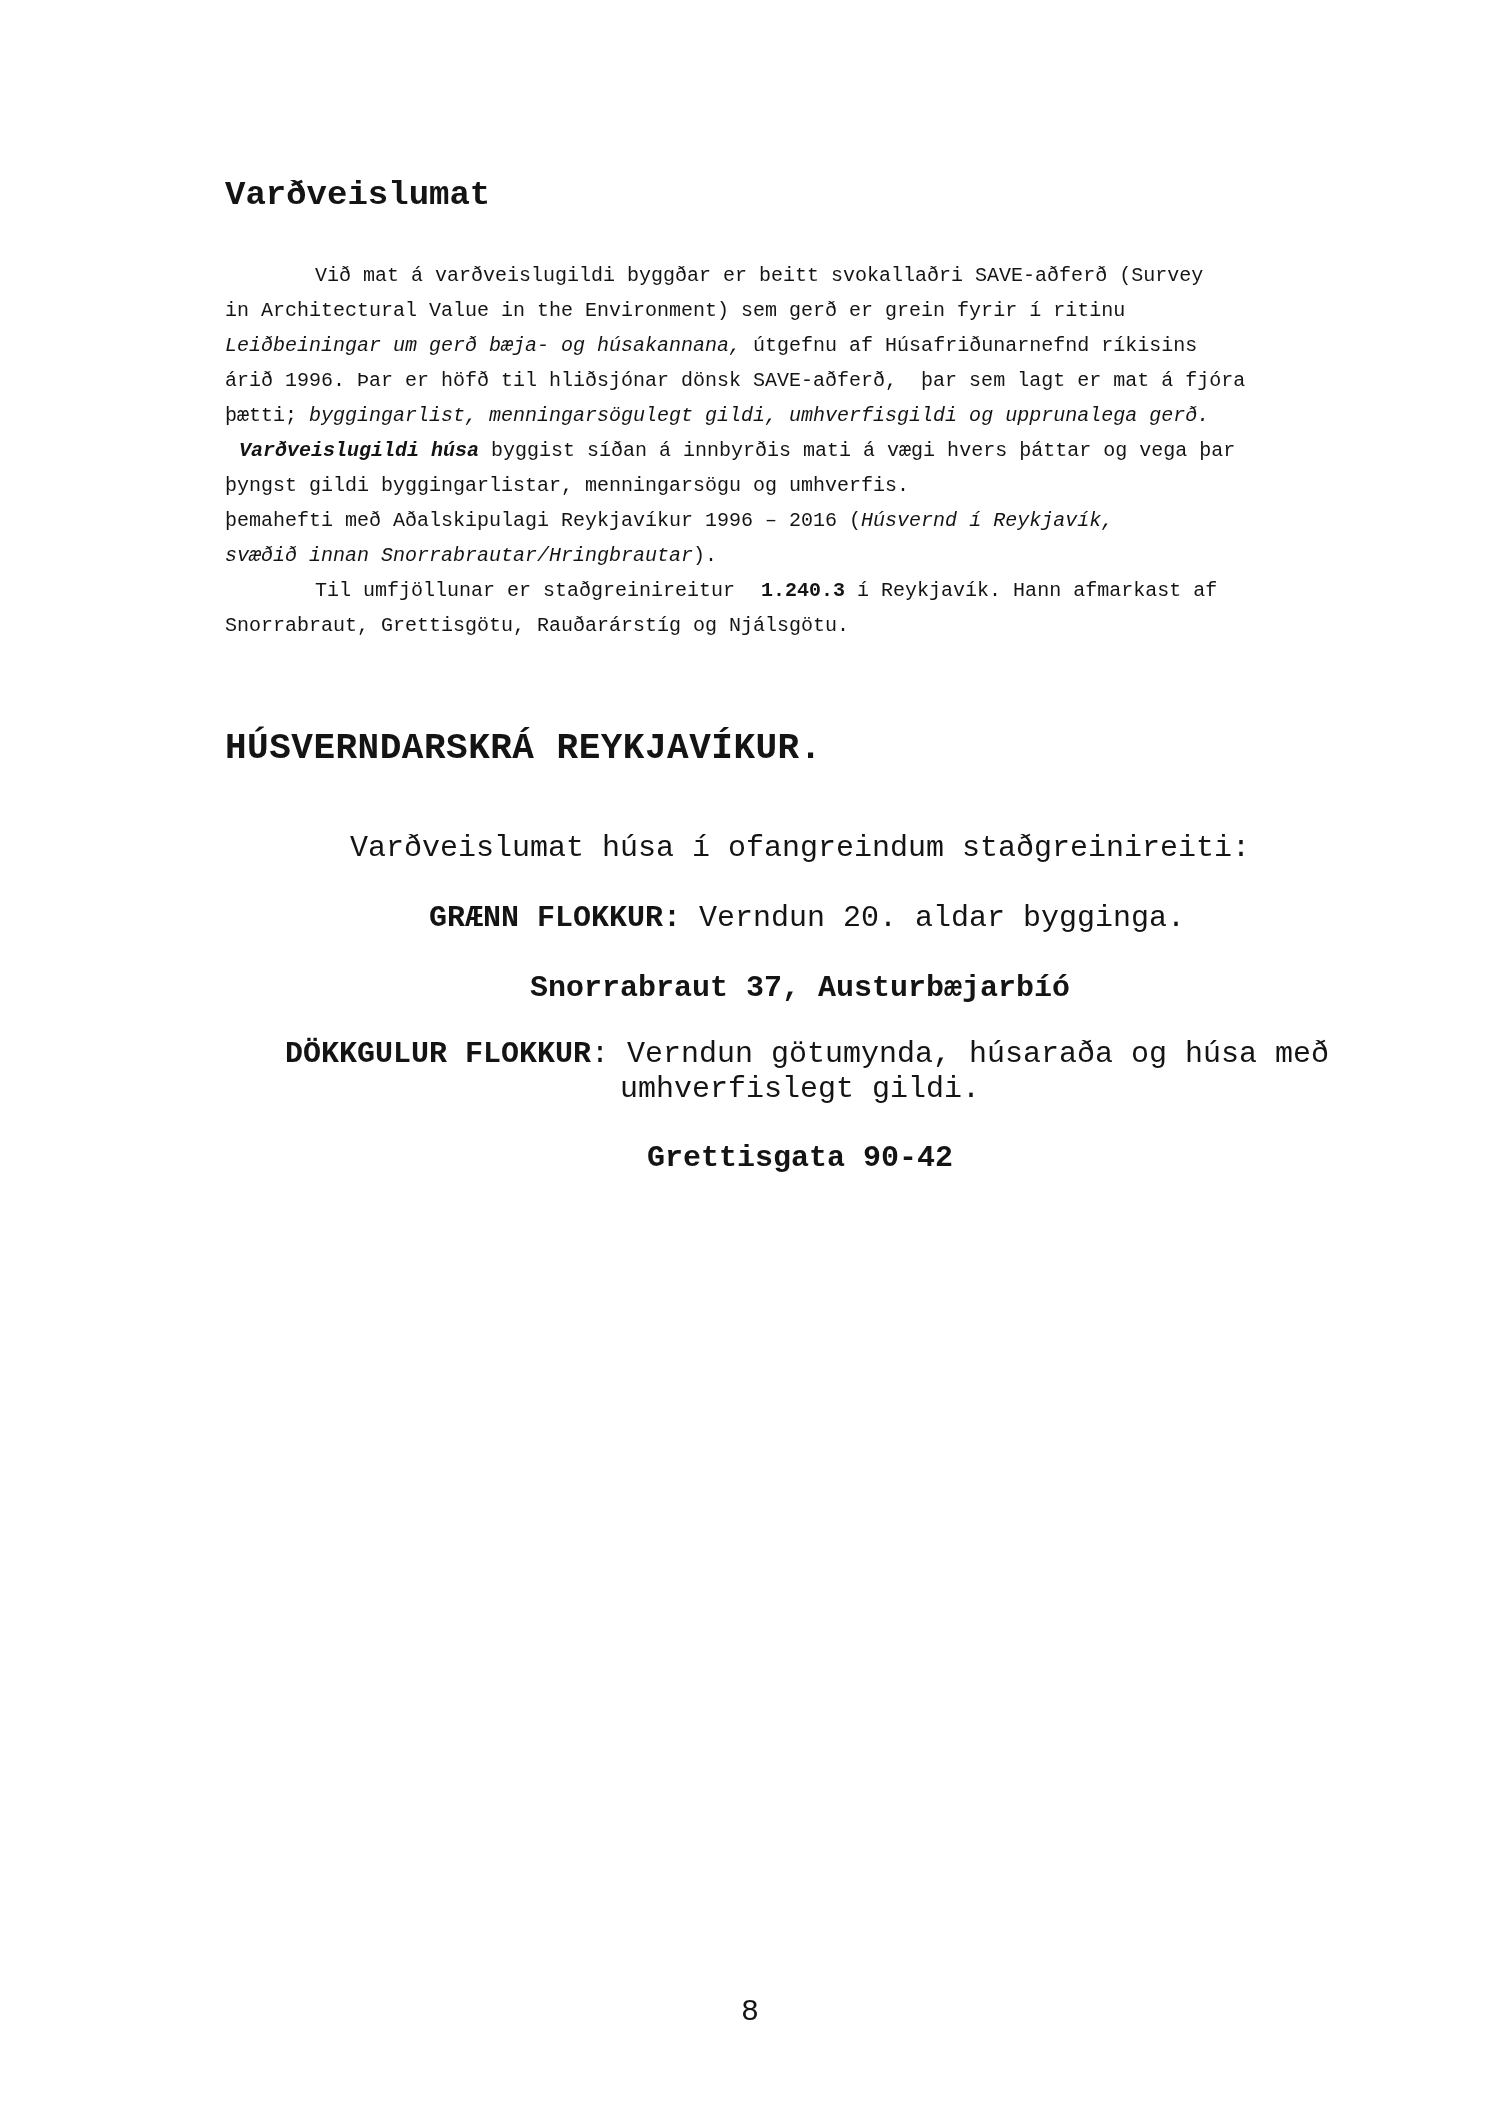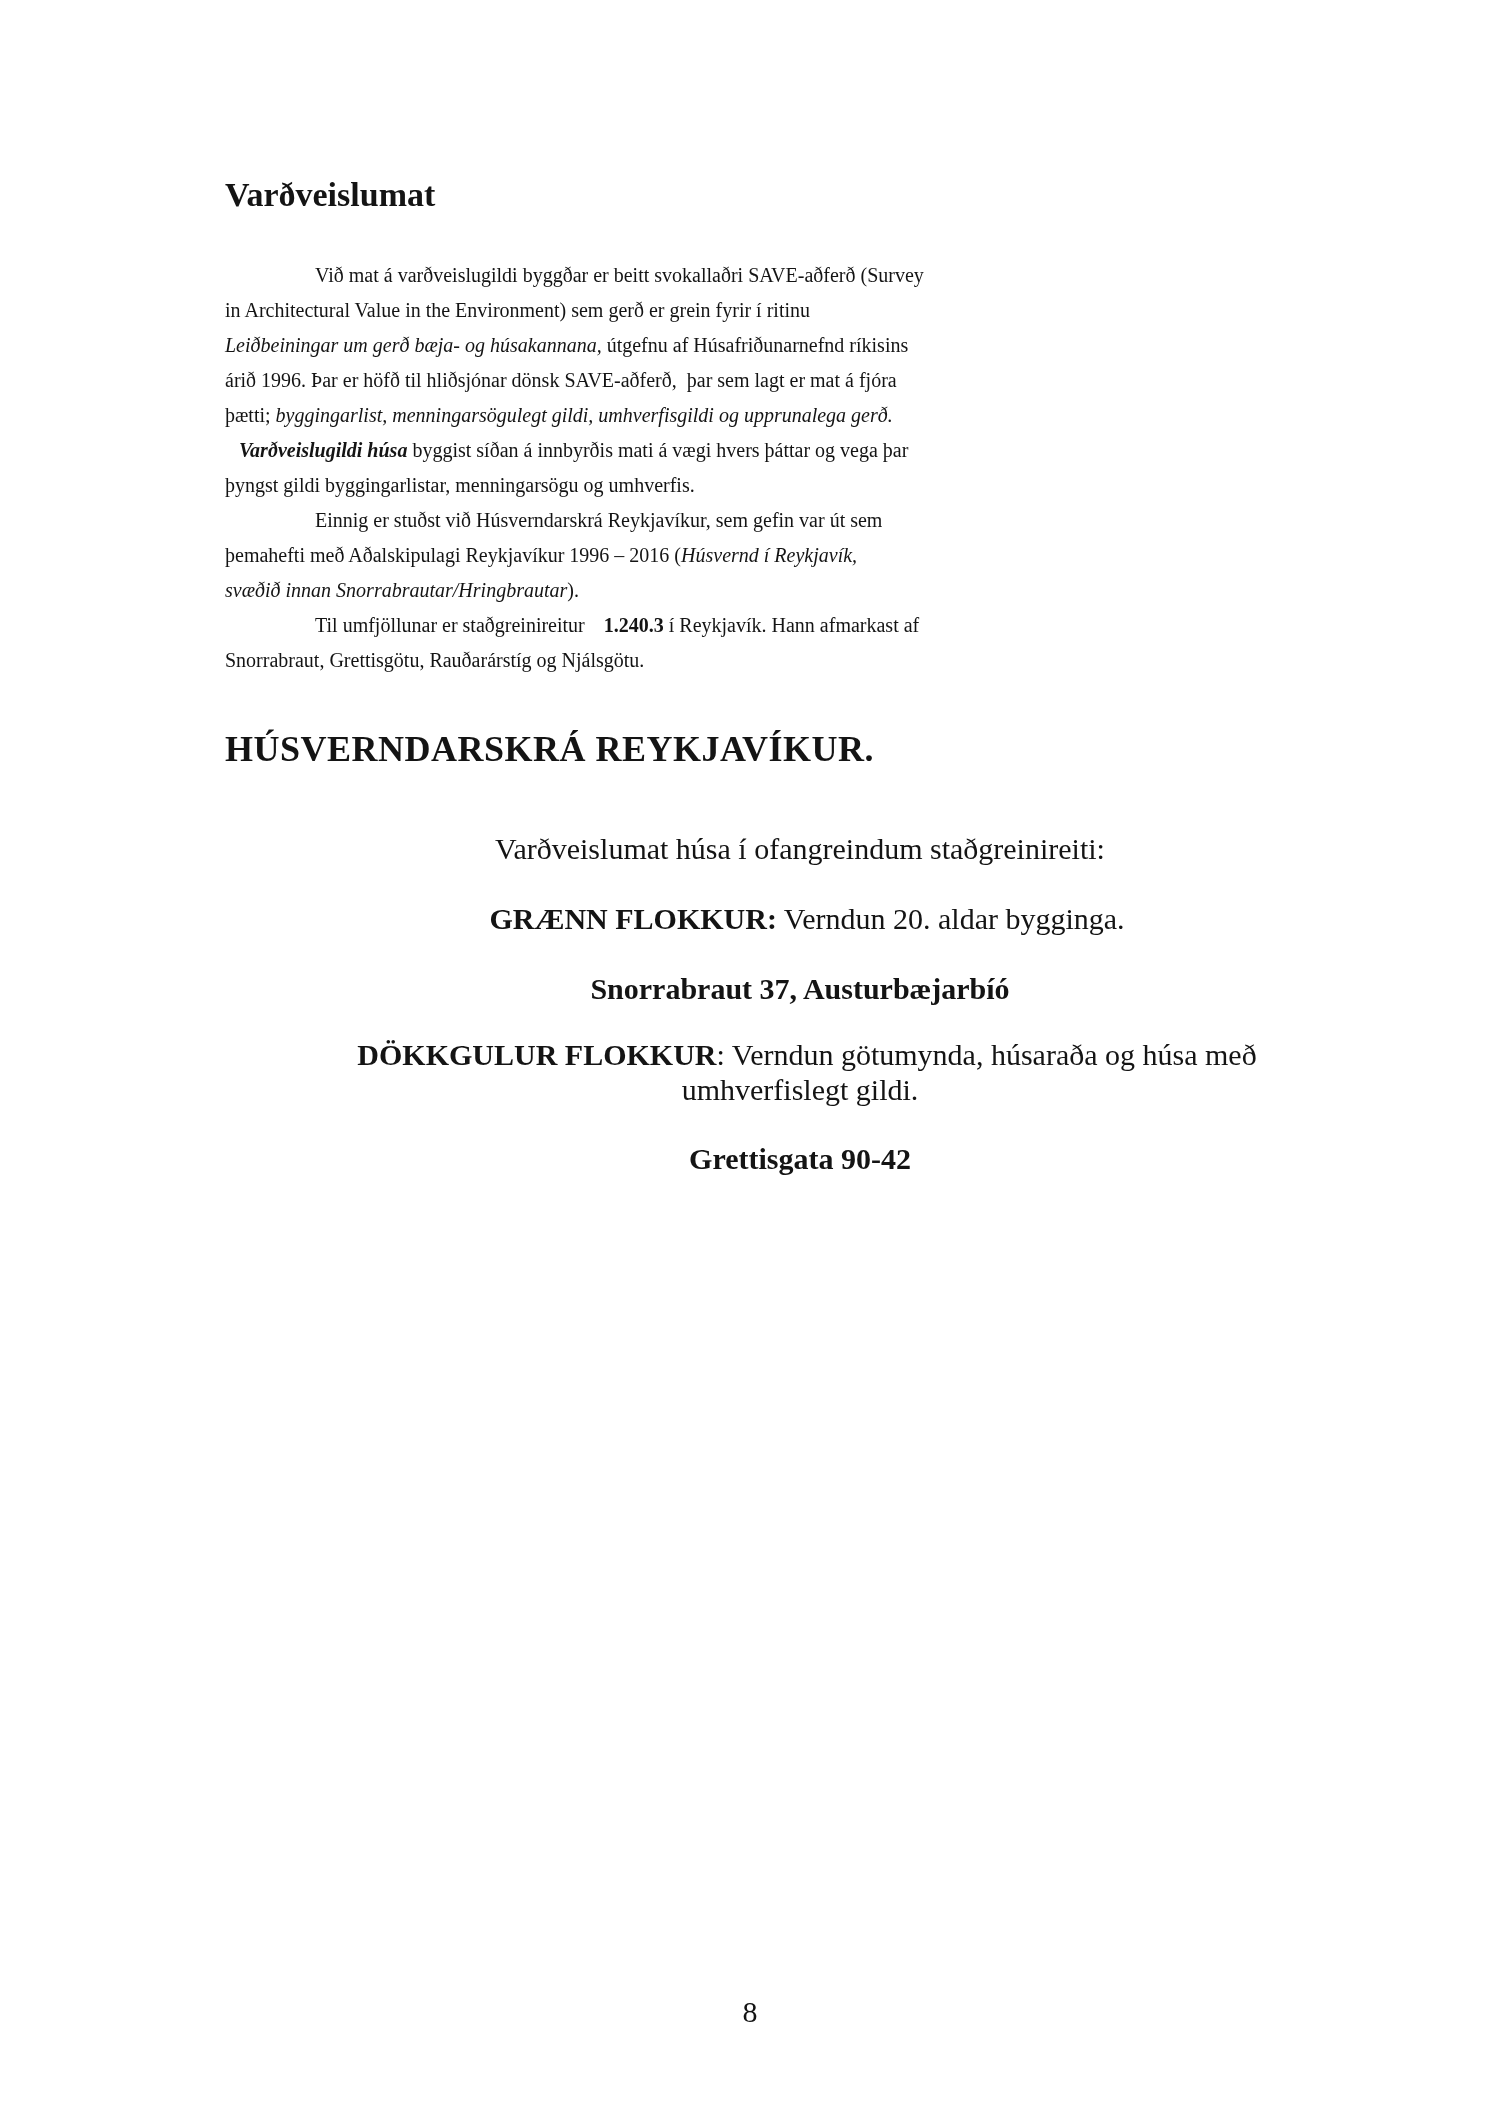--- a/index.html
+++ b/index.html
@@ -6,21 +6,21 @@
     margin: 0;
     padding: 0;
     background: #ffffff;
   }
   .page {
     position: relative;
     width: 1500px;
     height: 2122px;
     background: #ffffff;
     color: #141414;
-    font-family: Liberation Serif, serif;
+    font-family: Liberation Mono, monospace;
     overflow: hidden;
   }
   .abs { position: absolute; left: 225px; }
   .h1 {
     top: 176px;
     font-size: 34px;
     font-weight: bold;
     margin: 0;
   }
   .h2 {
@@ -68,21 +68,20 @@
   <h1 class="abs h1">Varðveislumat</h1>
 
   <div class="abs bodytext">
       <div class="line first"><span>Við mat á varðveislugildi byggðar er beitt svokallaðri SAVE-aðferð (Survey</span></div>
       <div class="line"><span>in Architectural Value in the Environment) sem gerð er grein fyrir í ritinu</span></div>
       <div class="line"><span class="i">Leiðbeiningar um gerð bæja- og húsakannana,</span><span> útgefnu af Húsafriðunarnefnd ríkisins</span></div>
       <div class="line"><span>árið 1996. Þar er höfð til hliðsjónar dönsk SAVE-aðferð,  þar sem lagt er mat á fjóra</span></div>
       <div class="line"><span>þætti; </span><span class="i">byggingarlist, menningarsögulegt gildi, umhverfisgildi og upprunalega gerð.</span></div>
       <div class="line"><span class="b i">Varðveislugildi húsa</span><span> byggist síðan á innbyrðis mati á vægi hvers þáttar og vega þar</span></div>
       <div class="line"><span>þyngst gildi byggingarlistar, menningarsögu og umhverfis.</span></div>
-      <div class="line first"><span>Einnig er stuðst við Húsverndarskrá Reykjavíkur, sem gefin var út sem</span></div>
       <div class="line"><span>þemahefti með Aðalskipulagi Reykjavíkur 1996 – 2016 (</span><span class="i">Húsvernd í Reykjavík,</span></div>
       <div class="line"><span class="i">svæðið innan Snorrabrautar/Hringbrautar</span><span>).</span></div>
       <div class="line first"><span>Til umfjöllunar er staðgreinireitur </span><span class="b">1.240.3</span><span> í Reykjavík. Hann afmarkast af</span></div>
       <div class="line"><span>Snorrabraut, Grettisgötu, Rauðarárstíg og Njálsgötu.</span></div>
     </div>
 
   <h2 class="abs h2">HÚSVERNDARSKRÁ REYKJAVÍKUR.</h2>
 
   <div class="abs item intro">Varðveislumat húsa í ofangreindum staðgreinireiti:</div>
 

